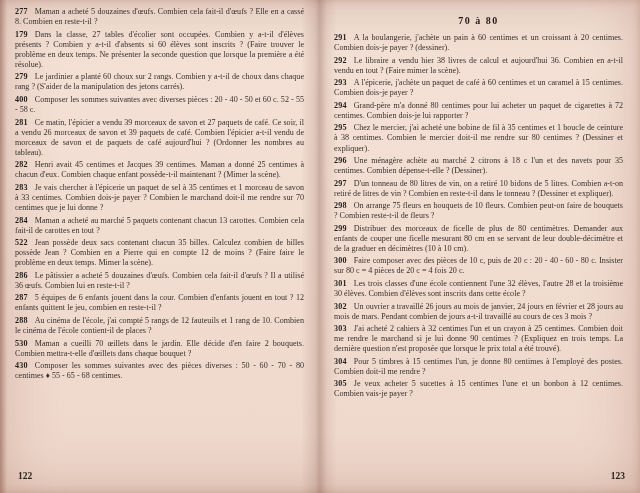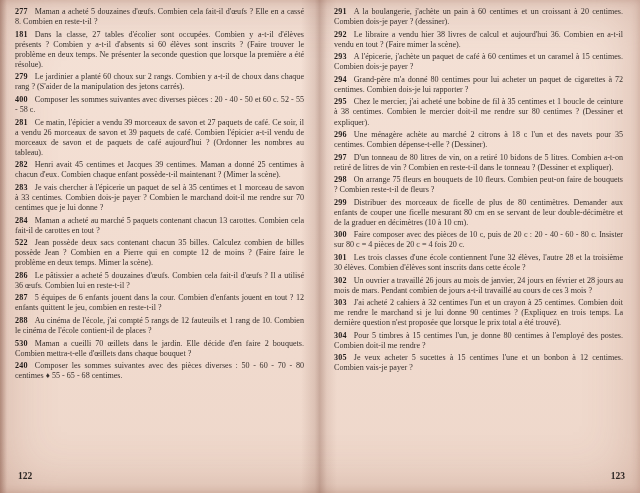--- a/index.html
+++ b/index.html
@@ -39,35 +39,36 @@
   }
   .page-num.left  { left:18px; }
   .page-num.right { right:15px; }
 </style>
 </head>
 <body>
 
 <div class="scan">
   <div class="page-content" id="left-content">
       <p class="problem"><span class="pnum">277</span><span class="ptext">Maman a acheté 5 douzaines d'œufs. Combien cela fait-il d'œufs ? Elle en a cassé 8. Combien en reste-t-il ?</span></p>
-      <p class="problem"><span class="pnum">181</span><span class="ptext">Dans la classe, 27 tables d'écolier sont occupées. Combien y a-t-il d'élèves présents ? Combien y a-t-il d'absents si 60 élèves sont inscrits ? (Faire trouver le problème en deux temps. Ne présenter la seconde question que lorsque la première a été résolue).</span></p>
+      <p class="problem"><span class="pnum">179</span><span class="ptext">Dans la classe, 27 tables d'écolier sont occupées. Combien y a-t-il d'élèves présents ? Combien y a-t-il d'absents si 60 élèves sont inscrits ? (Faire trouver le problème en deux temps. Ne présenter la seconde question que lorsque la première a été résolue).</span></p>
       <p class="problem"><span class="pnum">279</span><span class="ptext">Le jardinier a planté 60 choux sur 2 rangs. Combien y a-t-il de choux dans chaque rang ? (S'aider de la manipulation des jetons carrés).</span></p>
       <p class="problem"><span class="pnum">400</span><span class="ptext">Composer les sommes suivantes avec diverses pièces : 20 - 40 - 50 et 60 c. 52 - 55 - 58 c.</span></p>
       <p class="problem"><span class="pnum">281</span><span class="ptext">Ce matin, l'épicier a vendu 39 morceaux de savon et 27 paquets de café. Ce soir, il a vendu 26 morceaux de savon et 39 paquets de café. Combien l'épicier a-t-il vendu de morceaux de savon et de paquets de café aujourd'hui ? (Ordonner les nombres au tableau).</span></p>
       <p class="problem"><span class="pnum">282</span><span class="ptext">Henri avait 45 centimes et Jacques 39 centimes. Maman a donné 25 centimes à chacun d'eux. Combien chaque enfant possède-t-il maintenant ? (Mimer la scène).</span></p>
       <p class="problem"><span class="pnum">283</span><span class="ptext">Je vais chercher à l'épicerie un paquet de sel à 35 centimes et 1 morceau de savon à 33 centimes. Combien dois-je payer ? Combien le marchand doit-il me rendre sur 70 centimes que je lui donne ?</span></p>
       <p class="problem"><span class="pnum">284</span><span class="ptext">Maman a acheté au marché 5 paquets contenant chacun 13 carottes. Combien cela fait-il de carottes en tout ?</span></p>
       <p class="problem"><span class="pnum">522</span><span class="ptext">Jean possède deux sacs contenant chacun 35 billes. Calculez combien de billes possède Jean ? Combien en a Pierre qui en compte 12 de moins ? (Faire faire le problème en deux temps. Mimer la scène).</span></p>
       <p class="problem"><span class="pnum">286</span><span class="ptext">Le pâtissier a acheté 5 douzaines d'œufs. Combien cela fait-il d'œufs ? Il a utilisé 36 œufs. Combien lui en reste-t-il ?</span></p>
       <p class="problem"><span class="pnum">287</span><span class="ptext">5 équipes de 6 enfants jouent dans la cour. Combien d'enfants jouent en tout ? 12 enfants quittent le jeu, combien en reste-t-il ?</span></p>
       <p class="problem"><span class="pnum">288</span><span class="ptext">Au cinéma de l'école, j'ai compté 5 rangs de 12 fauteuils et 1 rang de 10. Combien le cinéma de l'école contient-il de places ?</span></p>
       <p class="problem"><span class="pnum">530</span><span class="ptext">Maman a cueilli 70 œillets dans le jardin. Elle décide d'en faire 2 bouquets. Combien mettra-t-elle d'œillets dans chaque bouquet ?</span></p>
-      <p class="problem"><span class="pnum">240</span><span class="ptext">Composer les sommes suivantes avec des pièces diverses : 50 - 60 - 70 - 80 centimes ♦ 55 - 65 - 68 centimes.</span></p>
+      <p class="problem"><span class="pnum">430</span><span class="ptext">Composer les sommes suivantes avec des pièces diverses : 50 - 60 - 70 - 80 centimes ♦ 55 - 65 - 68 centimes.</span></p>
     </div>
   <div class="page-content" id="right-content">
+      <div class="section-heading">70 à 80</div>
       <p class="problem"><span class="pnum">291</span><span class="ptext">A la boulangerie, j'achète un pain à 60 centimes et un croissant à 20 centimes. Combien dois-je payer ? (dessiner).</span></p>
       <p class="problem"><span class="pnum">292</span><span class="ptext">Le libraire a vendu hier 38 livres de calcul et aujourd'hui 36. Combien en a-t-il vendu en tout ? (Faire mimer la scène).</span></p>
       <p class="problem"><span class="pnum">293</span><span class="ptext">A l'épicerie, j'achète un paquet de café à 60 centimes et un caramel à 15 centimes. Combien dois-je payer ?</span></p>
       <p class="problem"><span class="pnum">294</span><span class="ptext">Grand-père m'a donné 80 centimes pour lui acheter un paquet de cigarettes à 72 centimes. Combien dois-je lui rapporter ?</span></p>
       <p class="problem"><span class="pnum">295</span><span class="ptext">Chez le mercier, j'ai acheté une bobine de fil à 35 centimes et 1 boucle de ceinture à 38 centimes. Combien le mercier doit-il me rendre sur 80 centimes ? (Dessiner et expliquer).</span></p>
       <p class="problem"><span class="pnum">296</span><span class="ptext">Une ménagère achète au marché 2 citrons à 18 c l'un et des navets pour 35 centimes. Combien dépense-t-elle ? (Dessiner).</span></p>
       <p class="problem"><span class="pnum">297</span><span class="ptext">D'un tonneau de 80 litres de vin, on a retiré 10 bidons de 5 litres. Combien a-t-on retiré de litres de vin ? Combien en reste-t-il dans le tonneau ? (Dessiner et expliquer).</span></p>
       <p class="problem"><span class="pnum">298</span><span class="ptext">On arrange 75 fleurs en bouquets de 10 fleurs. Combien peut-on faire de bouquets ? Combien reste-t-il de fleurs ?</span></p>
       <p class="problem"><span class="pnum">299</span><span class="ptext">Distribuer des morceaux de ficelle de plus de 80 centimètres. Demander aux enfants de couper une ficelle mesurant 80 cm en se servant de leur double-décimètre et de la graduer en décimètres (10 à 10 cm).</span></p>
       <p class="problem"><span class="pnum">300</span><span class="ptext">Faire composer avec des pièces de 10 c, puis de 20 c : 20 - 40 - 60 - 80 c. Insister sur 80 c = 4 pièces de 20 c = 4 fois 20 c.</span></p>

